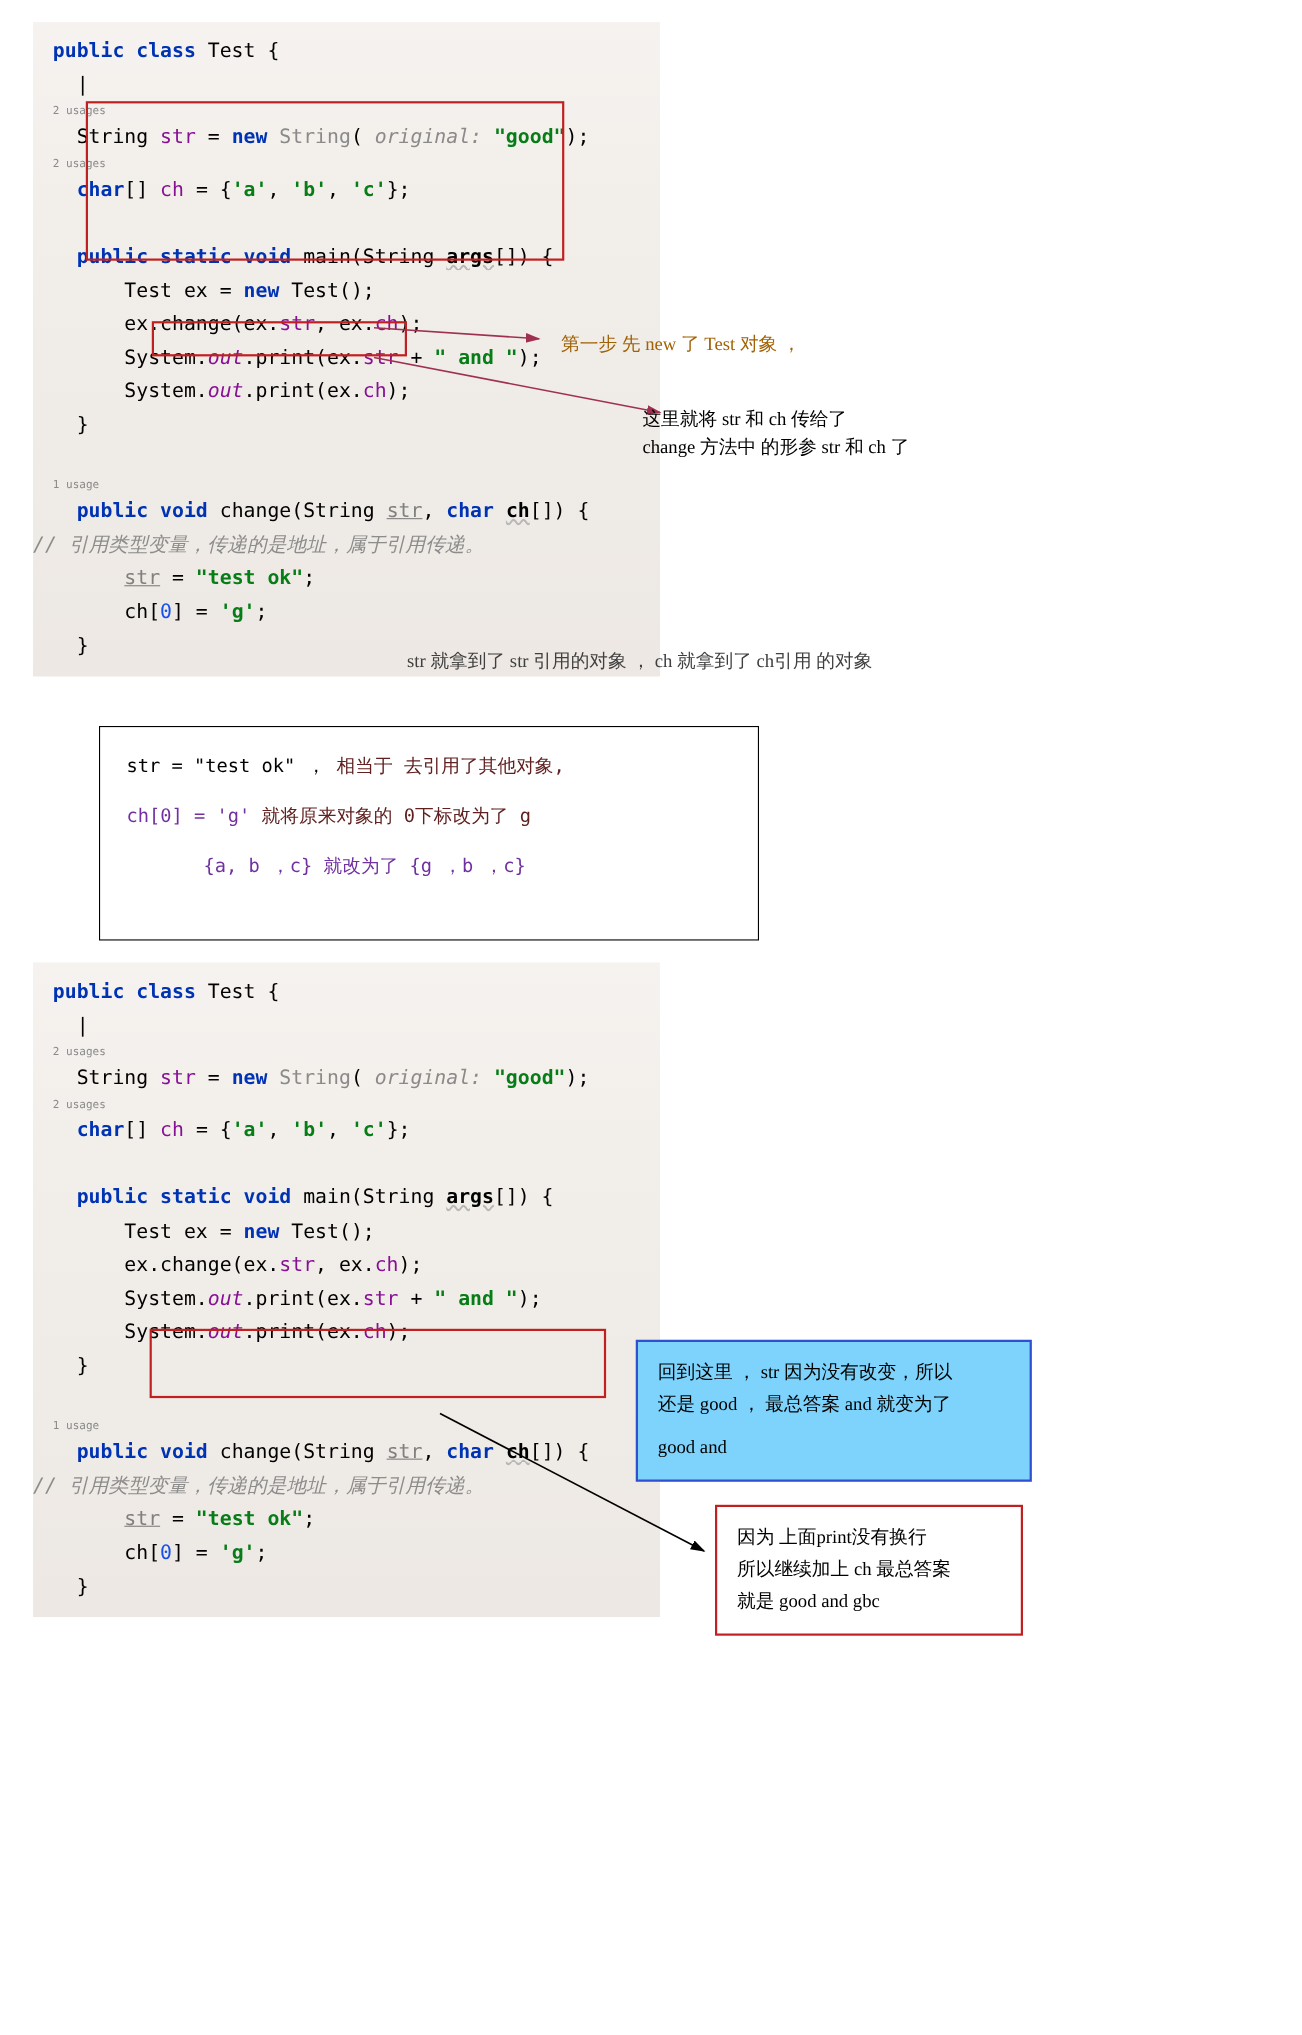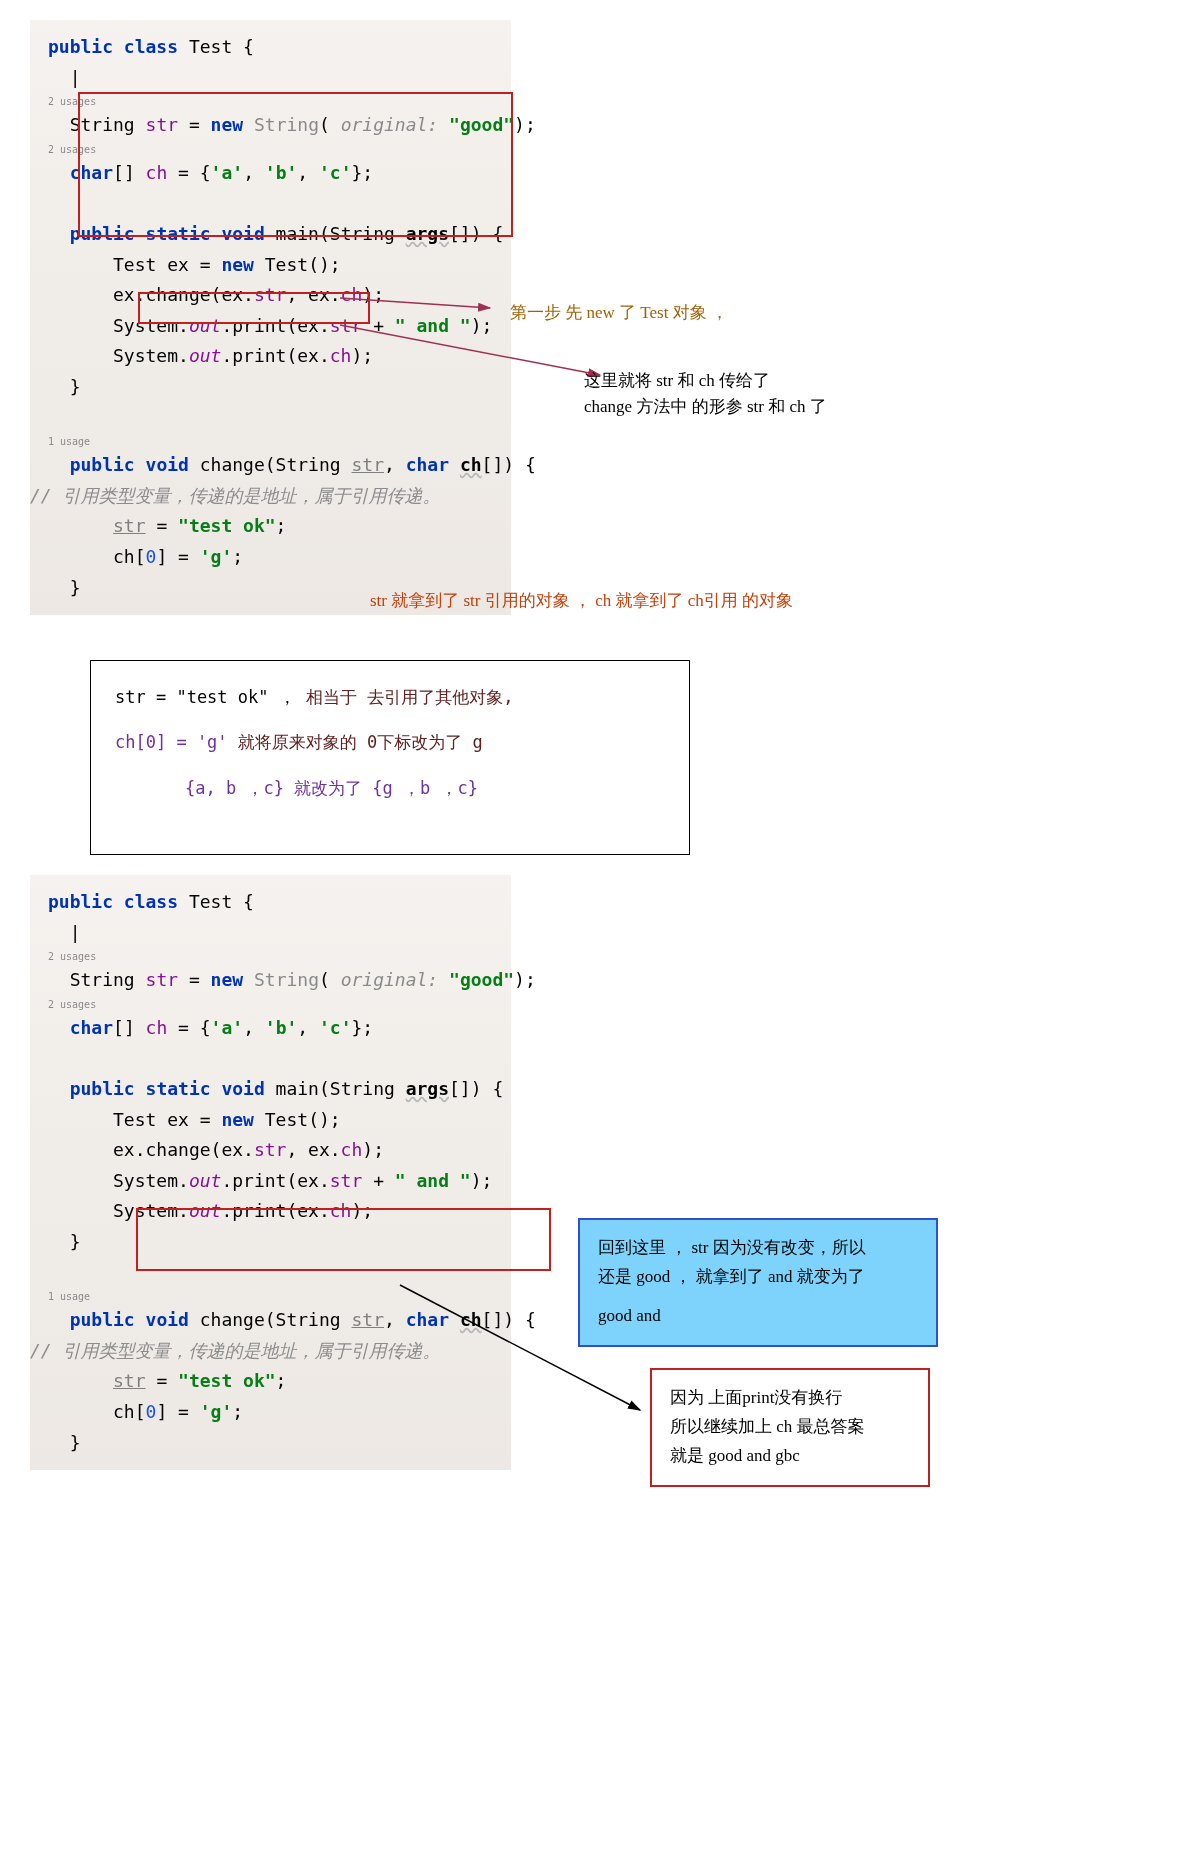--- a/index.html
+++ b/index.html
@@ -10,21 +10,21 @@
       padding: 0;
       position: relative;
     }
     .code-block {
       position: relative;
       background: linear-gradient(180deg, #f5f2ef 0%, #f0ede8 50%, #ede8e3 100%);
       margin: 20px 30px;
       padding: 12px 0;
       font-size: 18px;
       line-height: 1.7;
-      width: 481px;
+      width: 570px;
     }
     .code-line {
       white-space: pre;
       padding: 0 18px;
     }
     .kw { color: #0033b3; font-weight: bold; }
     .type { color: #000; }
     .field { color: #871094; font-weight: normal; }
     .str-lit { color: #067d17; font-weight: bold; }
     .char-lit { color: #067d17; font-weight: bold; }
@@ -127,21 +127,21 @@
       <marker id="ah2" markerWidth="10" markerHeight="10" refX="8" refY="3" orient="auto">
         <path d="M0,0 L0,6 L9,3 z" fill="#a03050"></path>
       </marker>
     </defs>
   <line x1="0" y1="5" x2="260" y2="55" stroke="#a03050" stroke-width="1.5" marker-end="url(#ah2)"></line>
 </svg>
 <div class="annotation" style="left:584px; top:368px; color:#000;">
   <span>这里就将 str 和 ch 传给了</span><br><span>change 方法中 的形参 str 和 ch 了</span>
 </div>
 
-<div class="annotation" style="left:370px; top:588px; color:#c2410c;">str 就拿到了 str 引用的对象 ， ch 就拿到了 ch引用 的对象</div>
+<div class="annotation" style="left:370px; top:588px; color:#404040;">str 就拿到了 str 引用的对象 ， ch 就拿到了 ch引用 的对象</div>
 
 <div class="note-box" style="left:90px; top:660px; width:600px; height:195px;">
   <div><span class="black-txt">str = "test ok" ， </span><span class="dark-maroon"> 相当于 去引用了其他对象,</span></div>
   <div style="height:8px;"></div>
   <div><span class="purple">ch[0] = 'g'  </span><span class="dark-maroon"> 就将原来对象的 0下标改为了 g</span></div>
   <div style="height:8px;"></div>
   <div style="padding-left:70px;"><span class="purple">{a, b ，c} 就改为了 {g ，b ，c}</span></div>
 </div>
 
 <div class="code-block" style="margin-top:260px;">
@@ -164,21 +164,21 @@
   <div class="code-line comment" style="padding-left:0;">// 引用类型变量，传递的是地址，属于引用传递。</div>
   <div class="code-line">      <span class="param">str</span> = <span class="str-lit">"test ok"</span>;</div>
   <div class="code-line">      ch[<span class="num">0</span>] = <span class="char-lit">'g'</span>;</div>
   <div class="code-line">  }</div>
 
   <div class="red-box" style="left:106px; top:333px; width:415px; height:63px;"></div>
 </div>
 
 <div class="blue-callout" style="left:578px; top:1218px; width:360px;">
   <div>回到这里 ， str 因为没有改变，所以</div>
-  <div>还是 good ， 就拿到了 and 就变为了</div>
+  <div>还是 good ， 最总答案 and 就变为了</div>
   <div style="height:10px;"></div>
   <div>good and</div>
 </div>
 
 <div class="red-callout" style="left:650px; top:1368px; width:280px;">
   <div>因为 上面print没有换行</div>
   <div>所以继续加上 ch 最总答案</div>
   <div>就是 good and gbc</div>
 </div>
 

